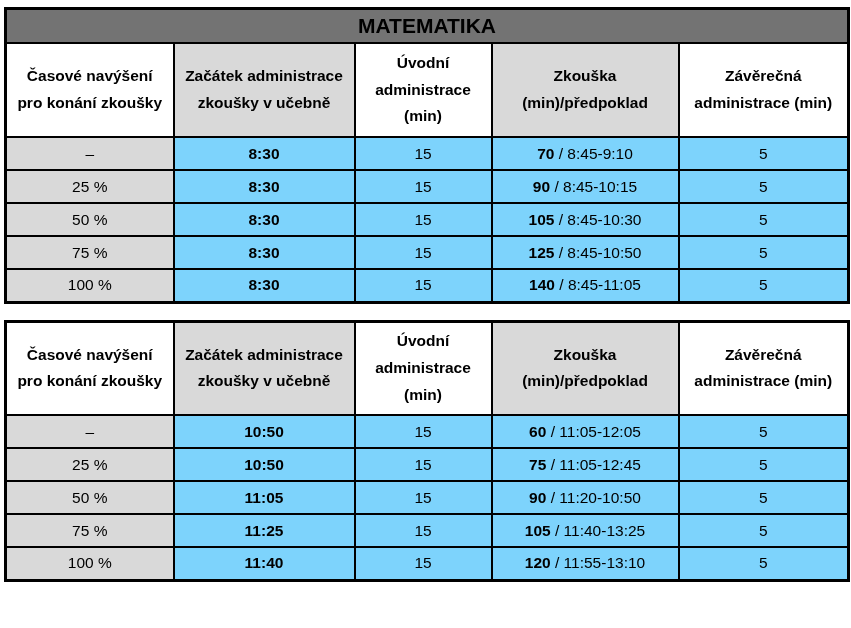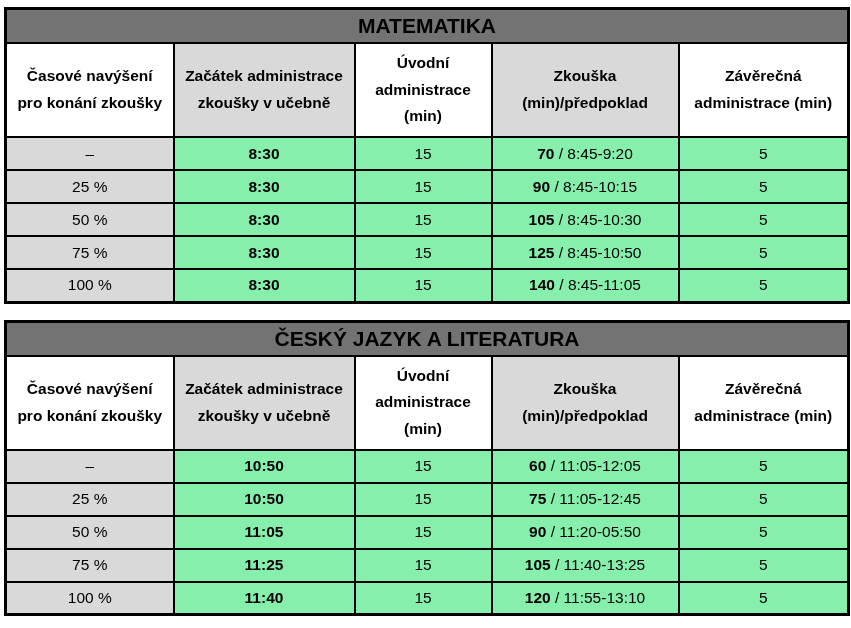--- a/index.html
+++ b/index.html
@@ -36,21 +36,21 @@
     font-size: 15.5px;
     font-weight: bold;
     line-height: 1.72;
     padding: 2px 8px;
     background: #ffffff;
   }
   td {
     height: 33px;
     font-size: 15.5px;
     padding: 2px 4px;
-    background: #86efac;
+    background: #7dd3fc;
   }
   .shaded { background: #d9d9d9 !important; }
   .bold { font-weight: bold; }
   .table-gap { height: 16px; }
 </style>
 </head>
 <body>
 
 <div class="page">
 
@@ -72,21 +72,21 @@
         <th>Úvodní administrace (min)</th>
         <th class="shaded">Zkouška (min)/předpoklad</th>
         <th>Závěrečná administrace (min)</th>
       </tr>
     </thead>
     <tbody>
       <tr>
         <td class="shaded">–</td>
         <td class="bold">8:30</td>
         <td>15</td>
-        <td><span class="bold">70</span> <span>/ 8:45-9:20</span></td>
+        <td><span class="bold">70</span> <span>/ 8:45-9:10</span></td>
         <td>5</td>
       </tr>
       <tr>
         <td class="shaded">25 %</td>
         <td class="bold">8:30</td>
         <td>15</td>
         <td><span class="bold">90</span> <span>/ 8:45-10:15</span></td>
         <td>5</td>
       </tr>
       <tr>
@@ -117,23 +117,20 @@
 
   <table class="exam-table">
     <colgroup>
       <col style="width:168px">
         <col style="width:181px">
         <col style="width:137px">
         <col style="width:187px">
         <col style="width:170px">
     </colgroup>
     <thead>
-      <tr>
-        <th colspan="5" class="title-cell">ČESKÝ JAZYK A LITERATURA</th>
-      </tr>
       <tr class="header-row">
         <th>Časové navýšení pro konání zkoušky</th>
         <th class="shaded">Začátek administrace zkoušky v učebně</th>
         <th>Úvodní administrace (min)</th>
         <th class="shaded">Zkouška (min)/předpoklad</th>
         <th>Závěrečná administrace (min)</th>
       </tr>
     </thead>
     <tbody>
       <tr>
@@ -147,21 +144,21 @@
         <td class="shaded">25 %</td>
         <td class="bold">10:50</td>
         <td>15</td>
         <td><span class="bold">75</span> <span>/ 11:05-12:45</span></td>
         <td>5</td>
       </tr>
       <tr>
         <td class="shaded">50 %</td>
         <td class="bold">11:05</td>
         <td>15</td>
-        <td><span class="bold">90</span> <span>/ 11:20-05:50</span></td>
+        <td><span class="bold">90</span> <span>/ 11:20-10:50</span></td>
         <td>5</td>
       </tr>
       <tr>
         <td class="shaded">75 %</td>
         <td class="bold">11:25</td>
         <td>15</td>
         <td><span class="bold">105</span> <span>/ 11:40-13:25</span></td>
         <td>5</td>
       </tr>
       <tr>

